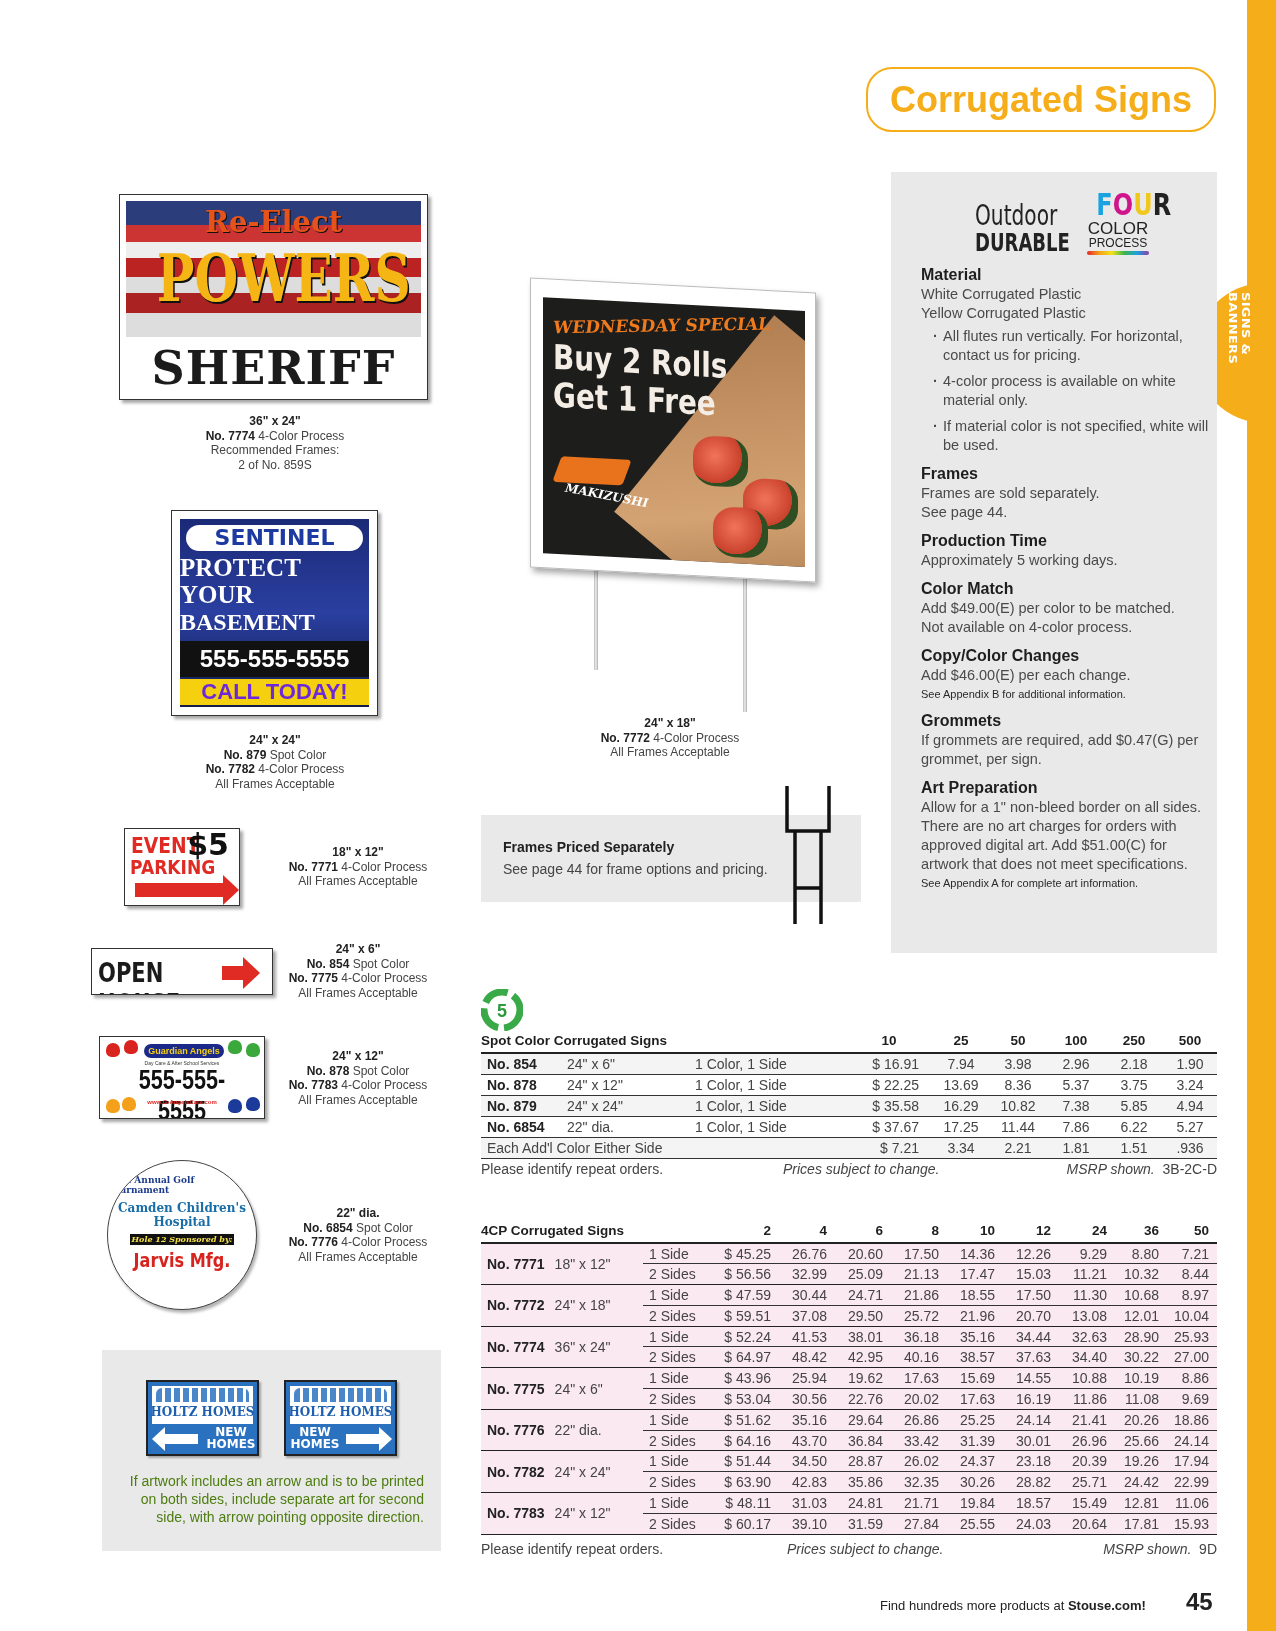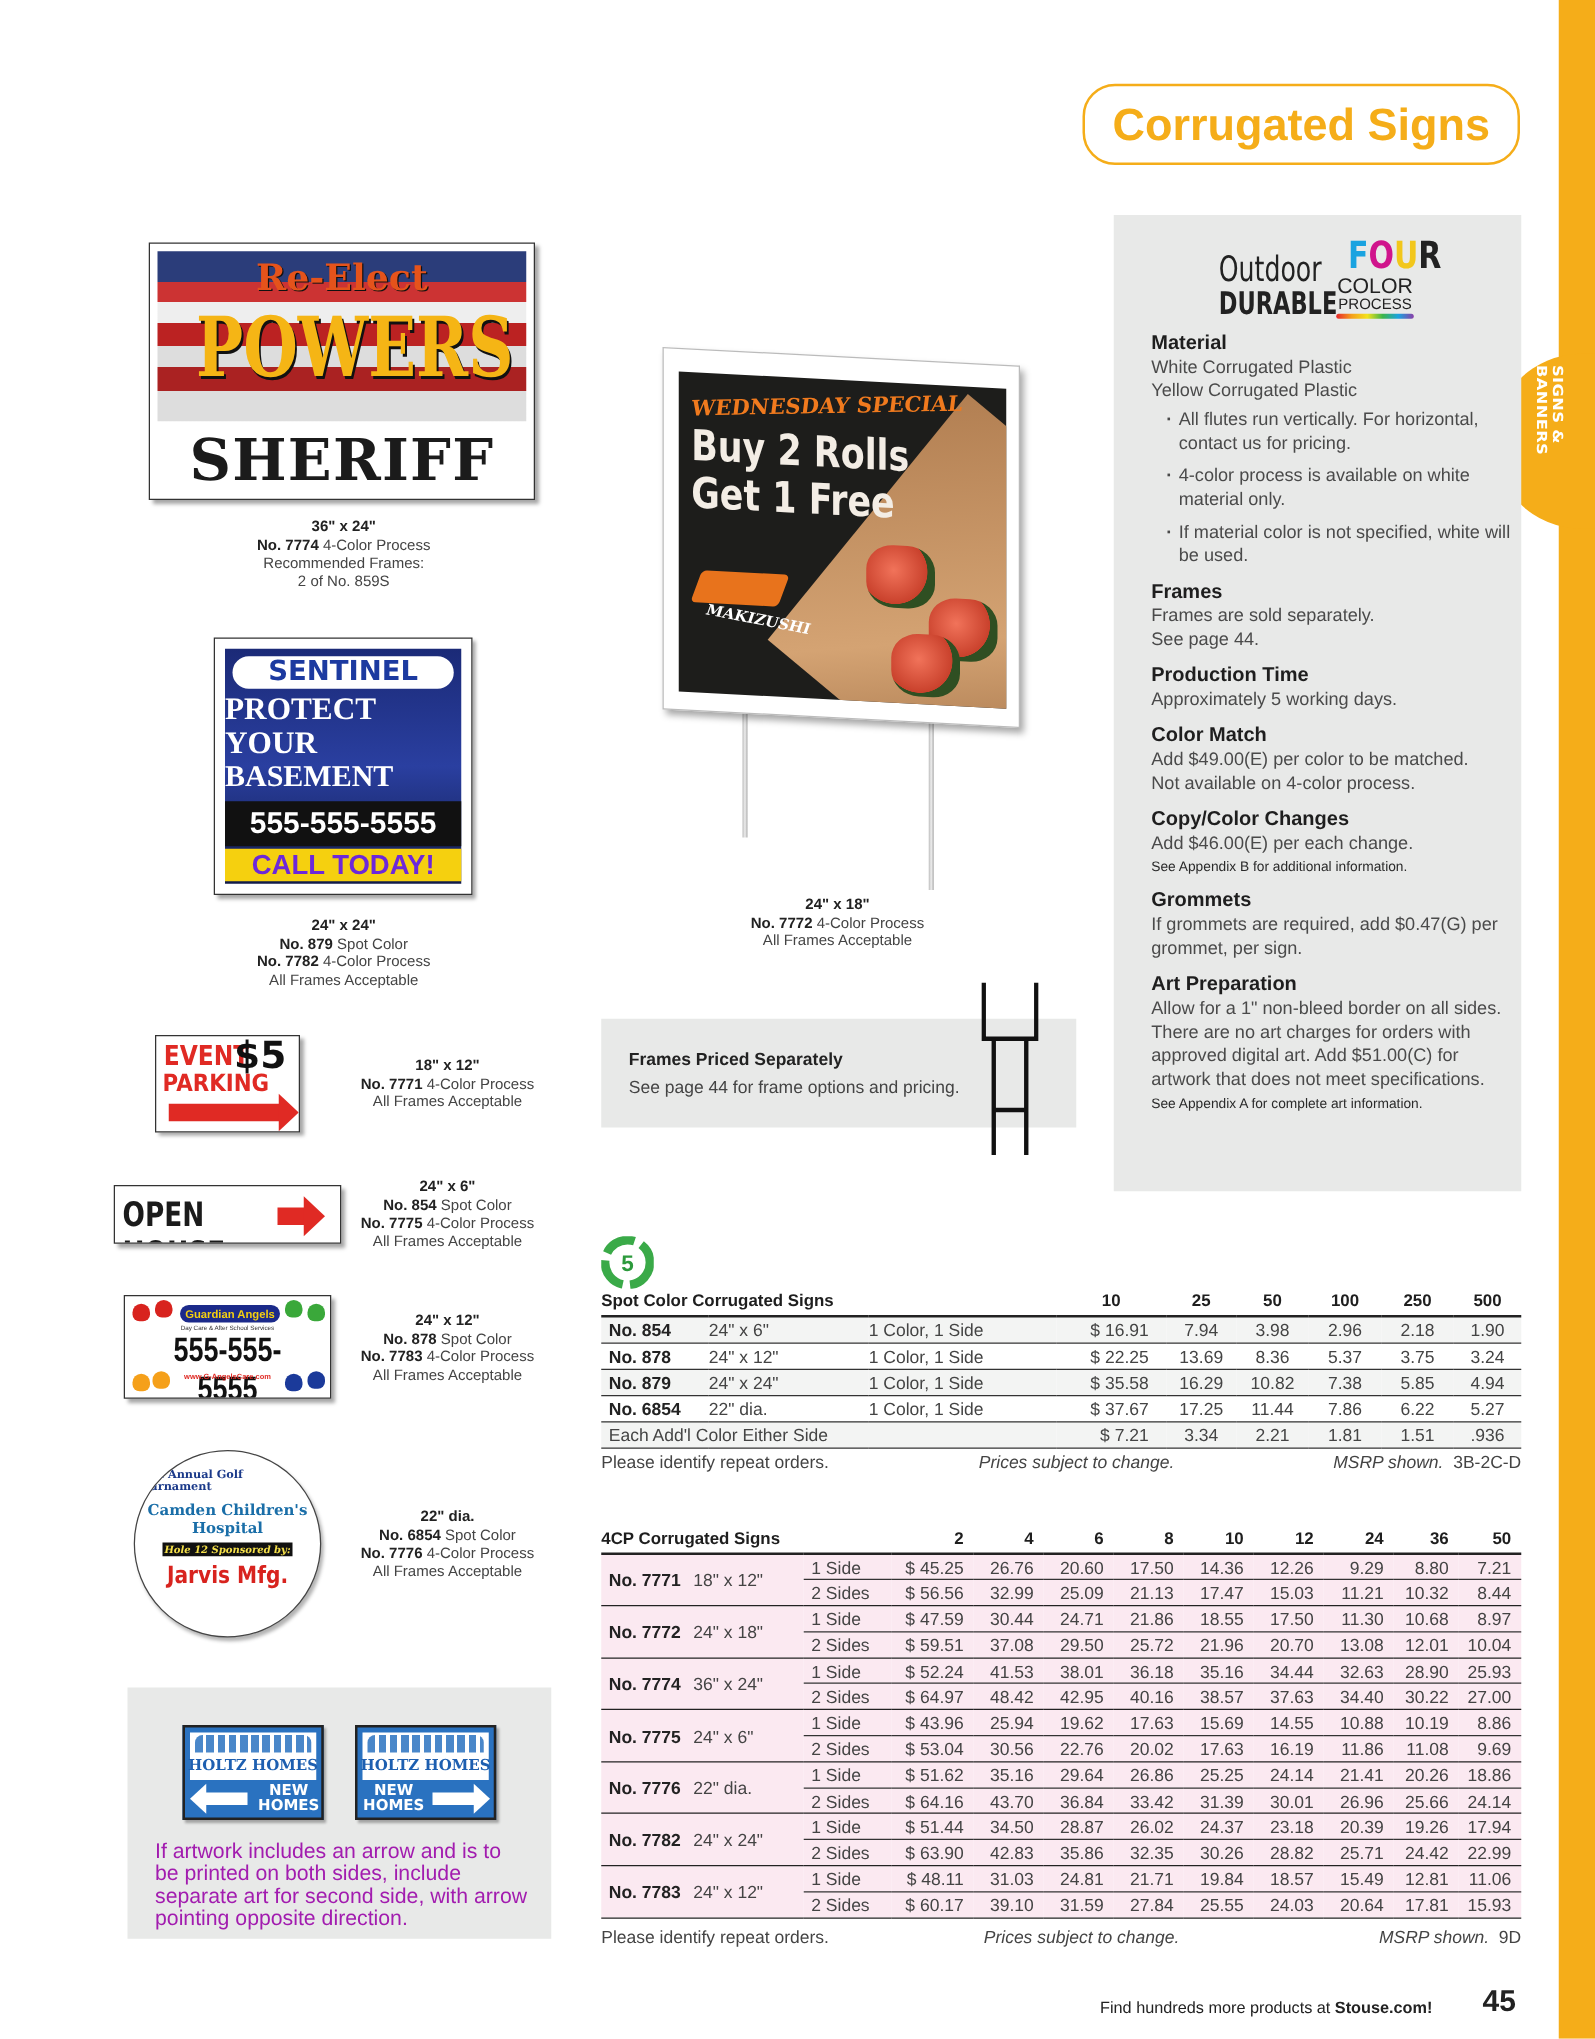--- a/index.html
+++ b/index.html
@@ -10,21 +10,21 @@
   
   .side-bar { position: absolute; left: 1247px; top: 0; width: 29px; height: 1631px; background: #f5ad19; }
   .side-tab { position: absolute; left: 1195px; top: 283px; width: 110px; height: 140px; background: #f5ad19; border-radius: 70px 0 0 70px; }
   .side-tab-label { position: absolute; left: 1228px; top: 292px; width: 22px; height: 122px; writing-mode: vertical-rl; color: #ffffff; font-family: "DejaVu Sans", sans-serif; font-weight: bold; font-size: 13px; letter-spacing: 0.3px; display:flex; align-items:center; justify-content:center; transform: scaleX(0.85); }
 
   
   .title-pill { position: absolute; left: 866px; top: 67px; width: 350px; height: 65px; border: 2px solid #f5ad19; border-radius: 26px; display: flex; align-items: center; justify-content: center; color: #f5ad19; font-weight: bold; font-size: 36px; }
 
   
   .info-panel { position: absolute; left: 891px; top: 172px; width: 326px; height: 781px; background: #e8e9e8; }
-  .logos { position: absolute; left: 84px; top: 18px; display: flex; gap: 14px; align-items: flex-end; }
+  .logos { position: absolute; left: 84px; top: 18px; display: flex; gap: 32px; align-items: flex-end; }
   .logo-od { font-family: "DejaVu Sans", sans-serif; line-height: 1; color:#222; text-align:center; transform: scaleX(0.72); transform-origin: left; width: 110px; }
   .logo-od .l1 { font-size: 28px; }
   .logo-od .l2 { font-size: 25px; font-weight: bold; }
   .logo-fc { text-align: center; line-height: 1; width: 62px; margin-left: -30px; }
   .logo-fc .four { font-family: "DejaVu Sans", sans-serif; font-weight: bold; font-size: 30px; transform: scaleX(0.8); display:inline-block; }
   .logo-fc .four span:nth-child(1){color:#1aa3e0;} .logo-fc .four span:nth-child(2){color:#d0148c;} .logo-fc .four span:nth-child(3){color:#f2c71c;} .logo-fc .four span:nth-child(4){color:#222;}
   .logo-fc .c { font-size: 17px; color:#222; }
   .logo-fc .p { font-size: 12px; color:#222; }
   .logo-fc .rb { height: 4px; margin-top:2px; background: linear-gradient(90deg,#e8262a,#f5a01a,#f3e21c,#3cb54a,#1aa3e0,#8b3fa8); border-radius: 2px; }
 
@@ -84,21 +84,21 @@
   
   .holtz-box { position:absolute; left:102px; top:1350px; width:339px; height:201px; background:#e8e9e8; }
   .holtz { position:absolute; width:113px; height:76px; background:#2a72c0; border:2px solid #222; box-shadow: 2px 2px 2px rgba(0,0,0,0.3); }
   .holtz .hw { position:absolute; left:4px; right:4px; top:4px; height:38px; background:#fff; }
   .holtz .hn { position:absolute; left:0; right:0; top:23px; text-align:center; font-family:"DejaVu Serif",serif; font-weight:bold; font-size:12px; color:#1e5fb0; }
   .holtz .hh { position:absolute; left:8px; right:8px; top:6px; height:14px; background: repeating-linear-gradient(90deg,#2a72c0 0 6px,#fff 6px 9px); opacity:0.85; border-radius: 6px 6px 0 0; }
   .holtz .nh { position:absolute; top:44px; color:#fff; font-weight:bold; font-size:12px; line-height:12px; text-align:center; font-family:"DejaVu Sans",sans-serif; }
   .holtz .arr { position:absolute; top:52px; width:34px; height:10px; background:#fff; }
   .holtz .arr.l::before { content:""; position:absolute; left:-12px; top:-7px; border-right:13px solid #fff; border-top:12px solid transparent; border-bottom:12px solid transparent; }
   .holtz .arr.r::after { content:""; position:absolute; right:-12px; top:-7px; border-left:13px solid #fff; border-top:12px solid transparent; border-bottom:12px solid transparent; }
-  .holtz-note { position:absolute; left:22px; top:122px; width:300px; font-size:17px; line-height:18px; color:#a21caf; }
+  .holtz-note { position:absolute; left:22px; top:122px; width:300px; font-size:14px; line-height:18px; color:#4d7c0f;text-align:right; }
 
   
   .sushi-wrap { position:absolute; left:530px; top:285px; width:286px; height:290px; }
   .sushi-board { position:absolute; left:0; top:0; width:286px; height:290px; background:#fff; border:1px solid #bbb; box-shadow: 3px 4px 6px rgba(0,0,0,0.35); transform: skewY(3deg); }
   .sushi-inner { position:absolute; left:12px; top:18px; width:262px; height:256px; background:#1d1d1b; overflow:hidden; }
   .sushi-wood { position:absolute; left:130px; top:40px; width:200px; height:260px; background: linear-gradient(135deg,#b27f52,#d4a373 60%,#9c6c43); transform: rotate(38deg); }
   .sushi-roll { position:absolute; border-radius:40%; background: radial-gradient(circle at 40% 40%,#f1735a,#c9412c 60%,#2f4f22 61%); }
   .sushi-ws { position:absolute; left:10px; top:12px; color:#f07a1e; font-family:"DejaVu Serif",serif; font-style:italic; font-weight:bold; font-size:17px; transform: rotate(-4deg); }
   .sushi-buy { position:absolute; left:10px; top:40px; color:#f3ede5; font-family:"DejaVu Sans",sans-serif; font-weight:bold; font-size:34px; line-height:38px; transform: scaleX(0.82); transform-origin:left; }
   .sushi-mk { position:absolute; left:22px; top:188px; color:#fff; font-family:"DejaVu Serif",serif; font-style:italic; font-weight:bold; font-size:12px; transform: rotate(8deg); }

